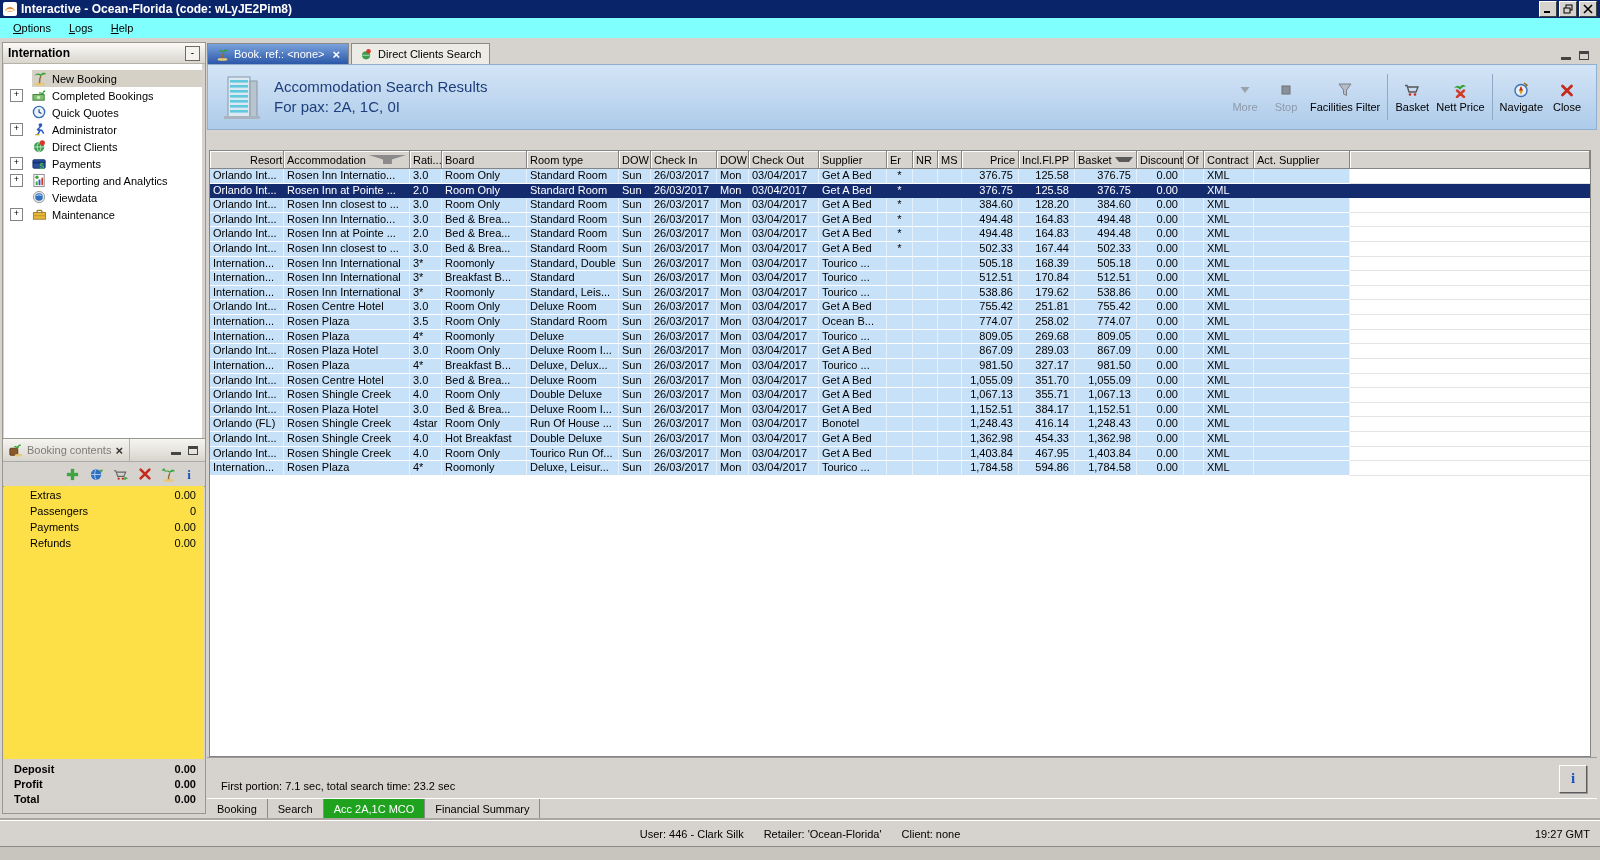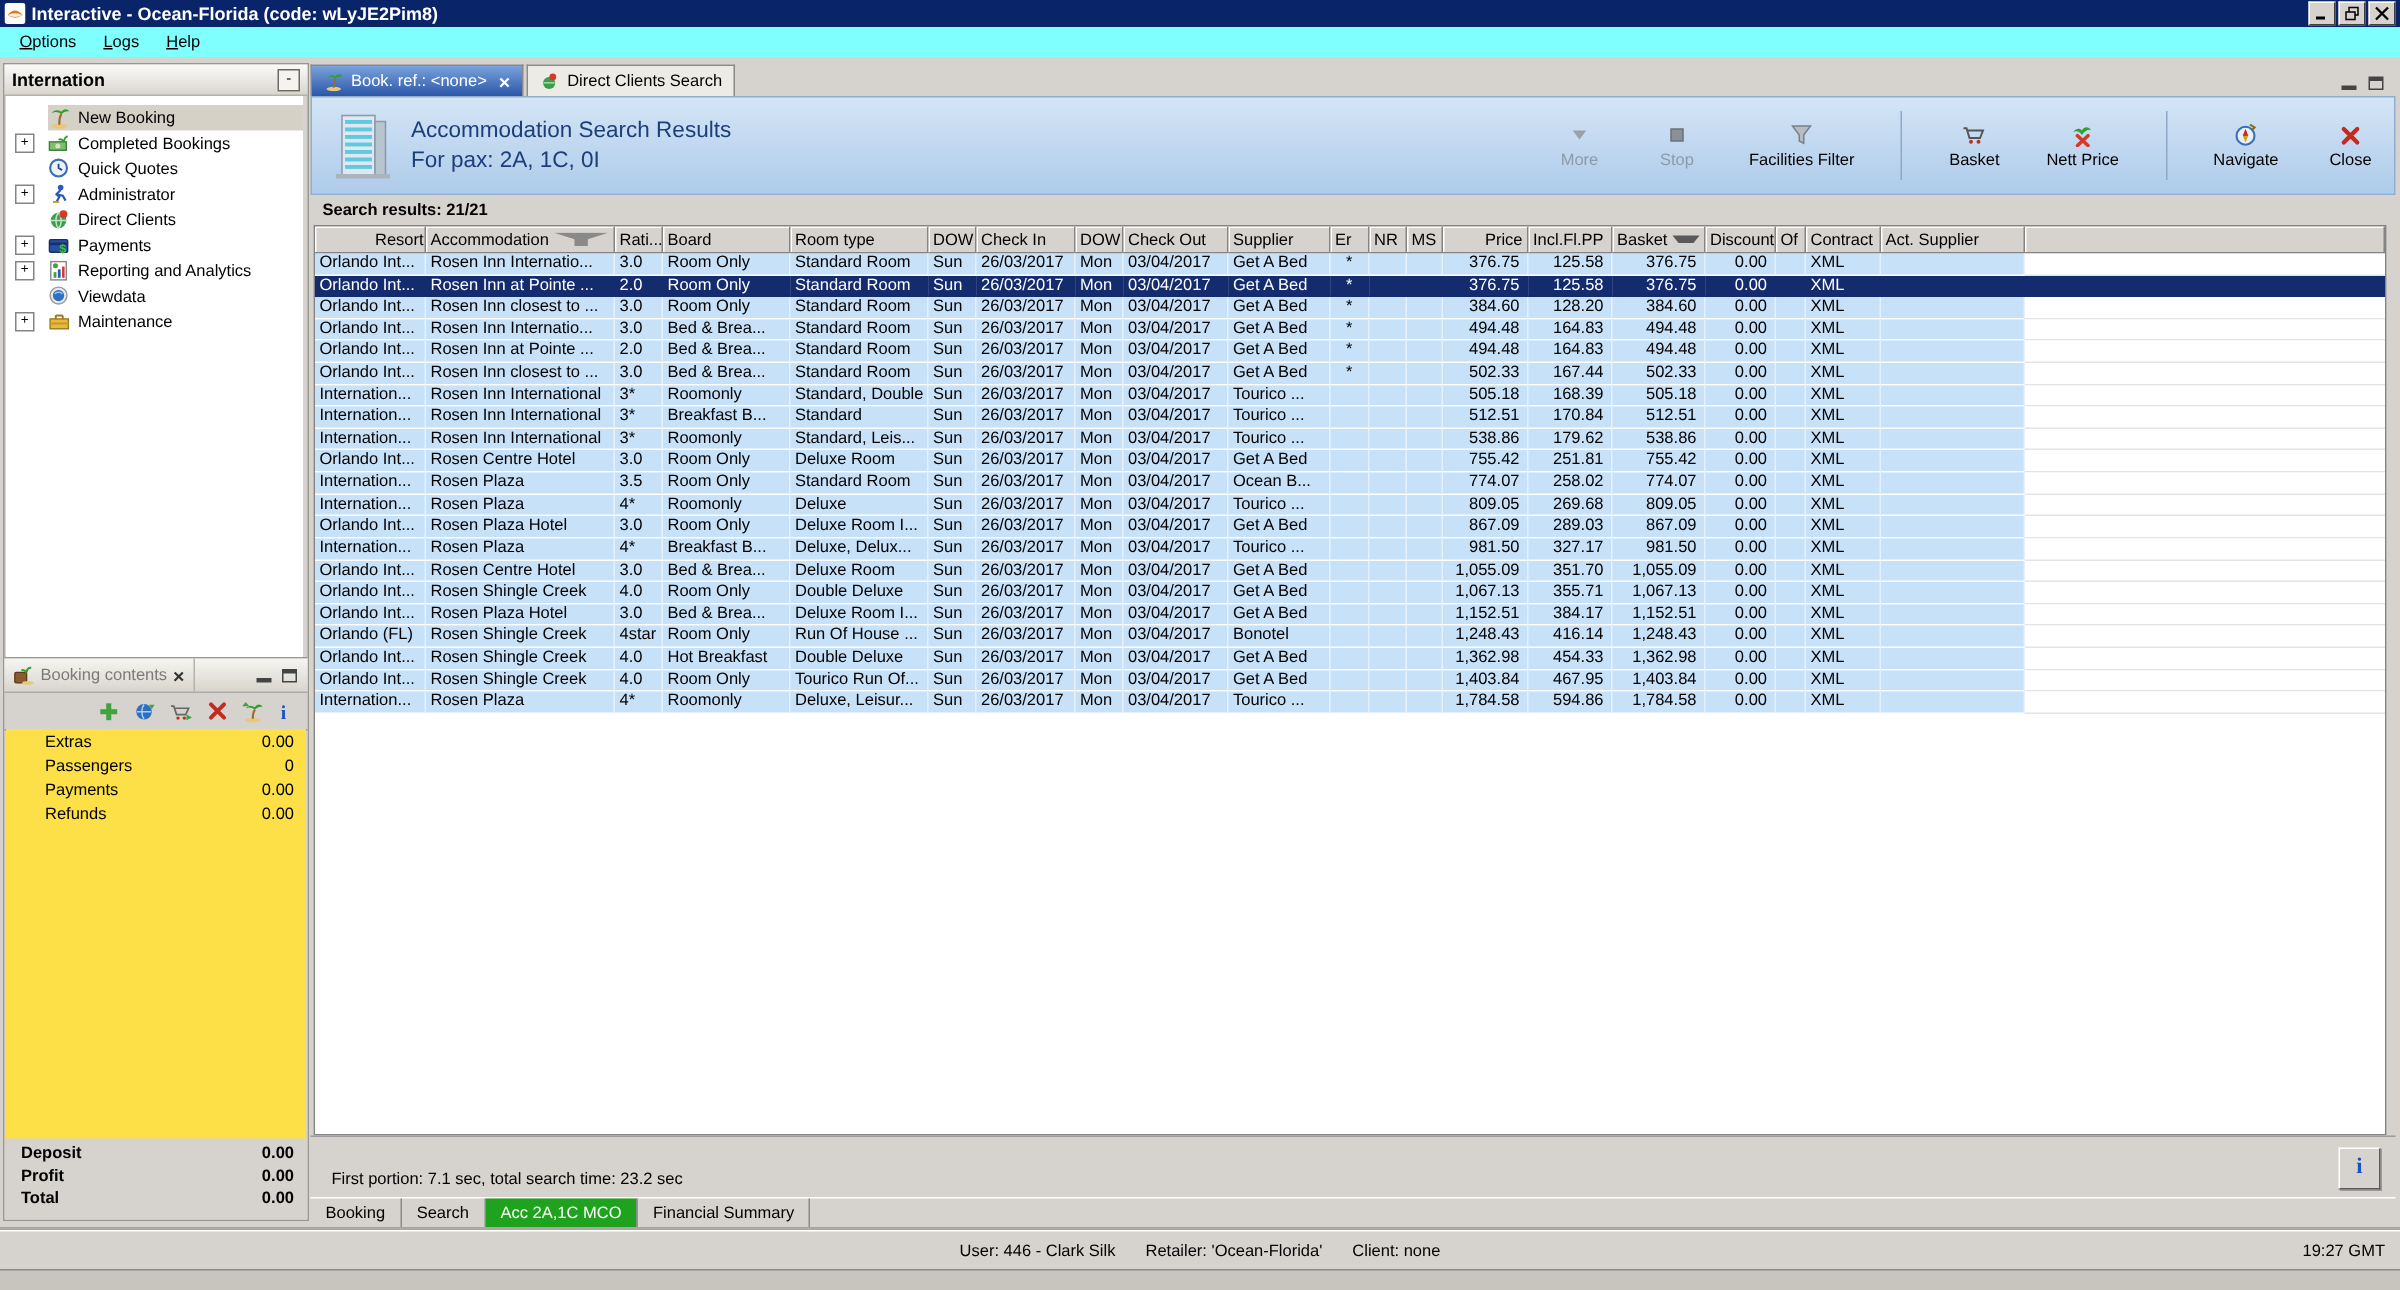--- a/index.html
+++ b/index.html
@@ -47,21 +47,21 @@
   .mtabbar{position:absolute;left:0;top:0;right:0;height:22px;display:flex;align-items:flex-end;}
   .mtab{height:21px;display:flex;align-items:center;gap:5px;padding:0 8px;border:1px solid #8a8a8a;border-bottom:none;margin-right:2px;box-sizing:border-box;}
   .mtab.active{background:linear-gradient(180deg,#7AA2DC,#2B57A8);color:#fff;}
   .mtab.inactive{background:#EDEBE5;color:#000;}
   .mtab-close{font-weight:bold;font-size:13px;line-height:13px;color:#fff;margin-left:3px;}
   .mini-winbtns{margin-left:auto;display:flex;align-items:center;gap:8px;padding:0 8px 4px 0;}
   
   .banner{position:absolute;left:0;top:22px;right:0;height:66px;background:linear-gradient(#D4E5F6,#AECBEA);border:1px solid #8FAFD0;box-sizing:border-box;display:flex;align-items:center;}
   .banner-icon{margin-left:14px;flex:none;}
   .banner-titles{margin-left:12px;color:#1C3E7A;font-size:15px;line-height:20px;white-space:nowrap;}
-  .btoolbar{margin-left:auto;display:flex;align-items:center;gap:31px;padding-right:12px;}
+  .btoolbar{margin-left:auto;display:flex;align-items:center;gap:7px;padding-right:12px;}
   .tbtn{display:flex;flex-direction:column;align-items:center;gap:3px;min-width:34px;}
   .tbtn .tlbl{white-space:nowrap;}
   .tbtn.disabled .tlbl{color:#8d9aa8;}
   .tsep{width:1px;height:46px;background:#8FA8C8;}
   
   .results-bar{position:absolute;left:0;top:88px;right:0;height:20px;background:#D6D3CE;display:flex;align-items:center;padding-left:8px;font-weight:bold;box-sizing:border-box;}
   
   .grid{position:absolute;left:2px;top:108px;width:1382px;height:607px;background:#fff;border:1px solid #848484;box-sizing:border-box;overflow:hidden;}
   .ghead{display:flex;height:18px;}
   .hcell{flex:none;box-sizing:border-box;background:#D6D3CE;border-right:1px solid #848484;border-bottom:1px solid #848484;box-shadow:inset 1px 1px 0 #fff;display:flex;align-items:center;padding:0 3px;overflow:hidden;white-space:nowrap;}
@@ -405,23 +405,20 @@
         </div>
         <div class="tbtn">
           <svg width="16" height="16" viewBox="0 0 16 16">
               <path d="M3.5 4 L12.5 13 M12.5 4 L3.5 13" stroke="#C42B1C" stroke-width="2.8" stroke-linecap="round"></path>
             </svg>
           <span class="tlbl">Close</span>
         </div>
       </div>
     </div>
 
-    <div class="results-bar">
-      <span>Search results: 21/21</span>
-    </div>
 
     <div class="grid">
       <div class="ghead">
           <div class="hcell" style="width: 74px; padding-left: 40px;">
             <span>Resort</span>
           </div>
           <div class="hcell" style="width: 126px;">
             <span>Accommodation</span>
             <span class="funnel"></span>
           </div>

